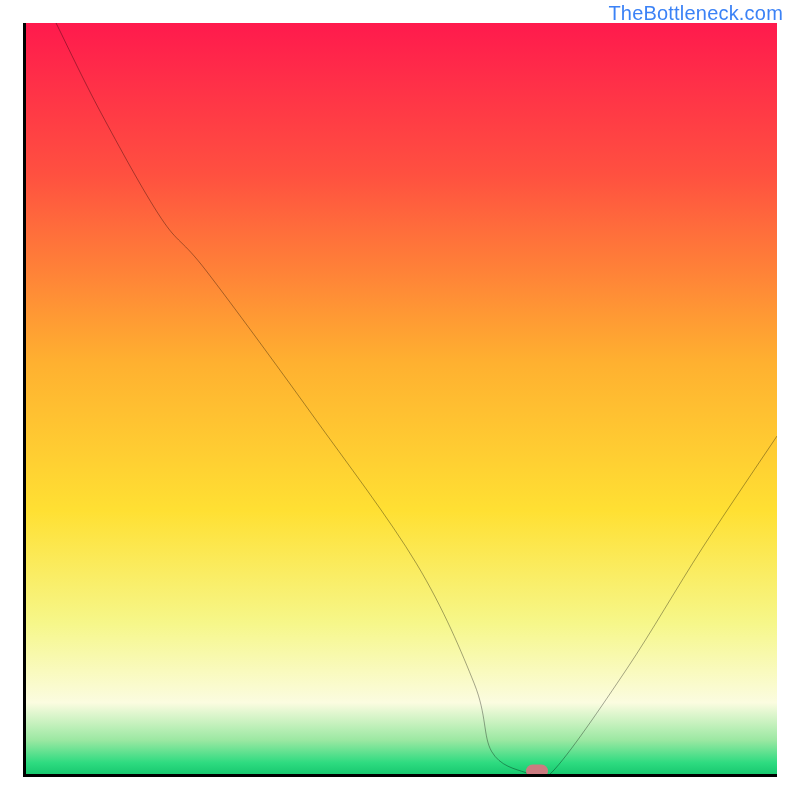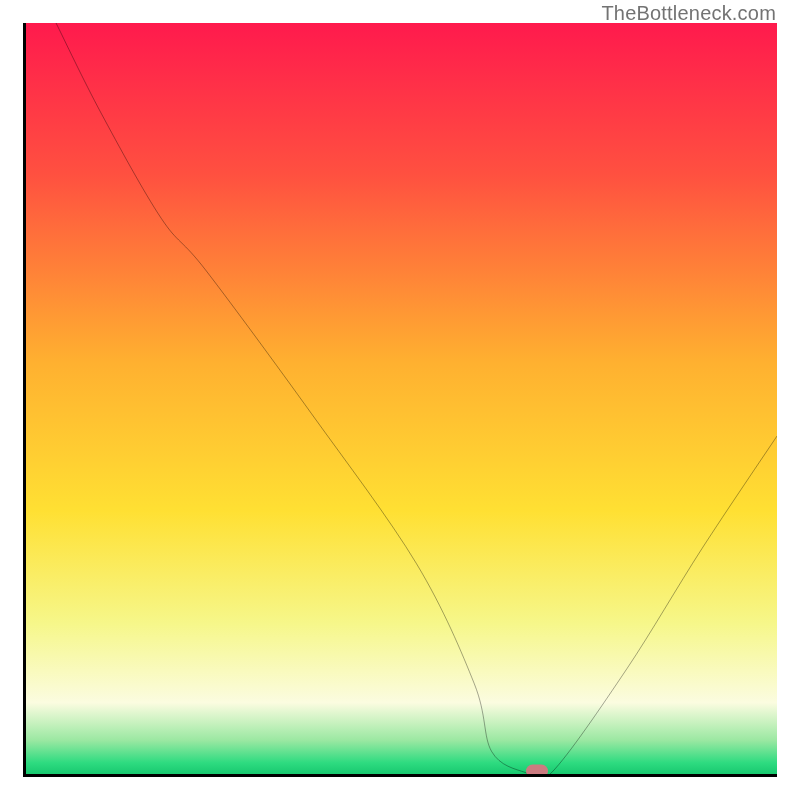--- a/index.html
+++ b/index.html
@@ -11,22 +11,22 @@
     font-family: Arial, Helvetica, sans-serif;
   }
   .canvas {
     position: relative;
     width: 800px;
     height: 800px;
   }
   .watermark {
     position: absolute;
     top: 2px;
-    right: 24px;
-    color: #737373;
+    right: 17px;
+    color: #3b82f6;
     font-size: 20px;
     font-weight: 500;
     letter-spacing: 0.2px;
     margin-left: 28px;
   }
   .plot-frame {
     position: absolute;
     left: 23px;
     top: 23px;
     width: 754px;

